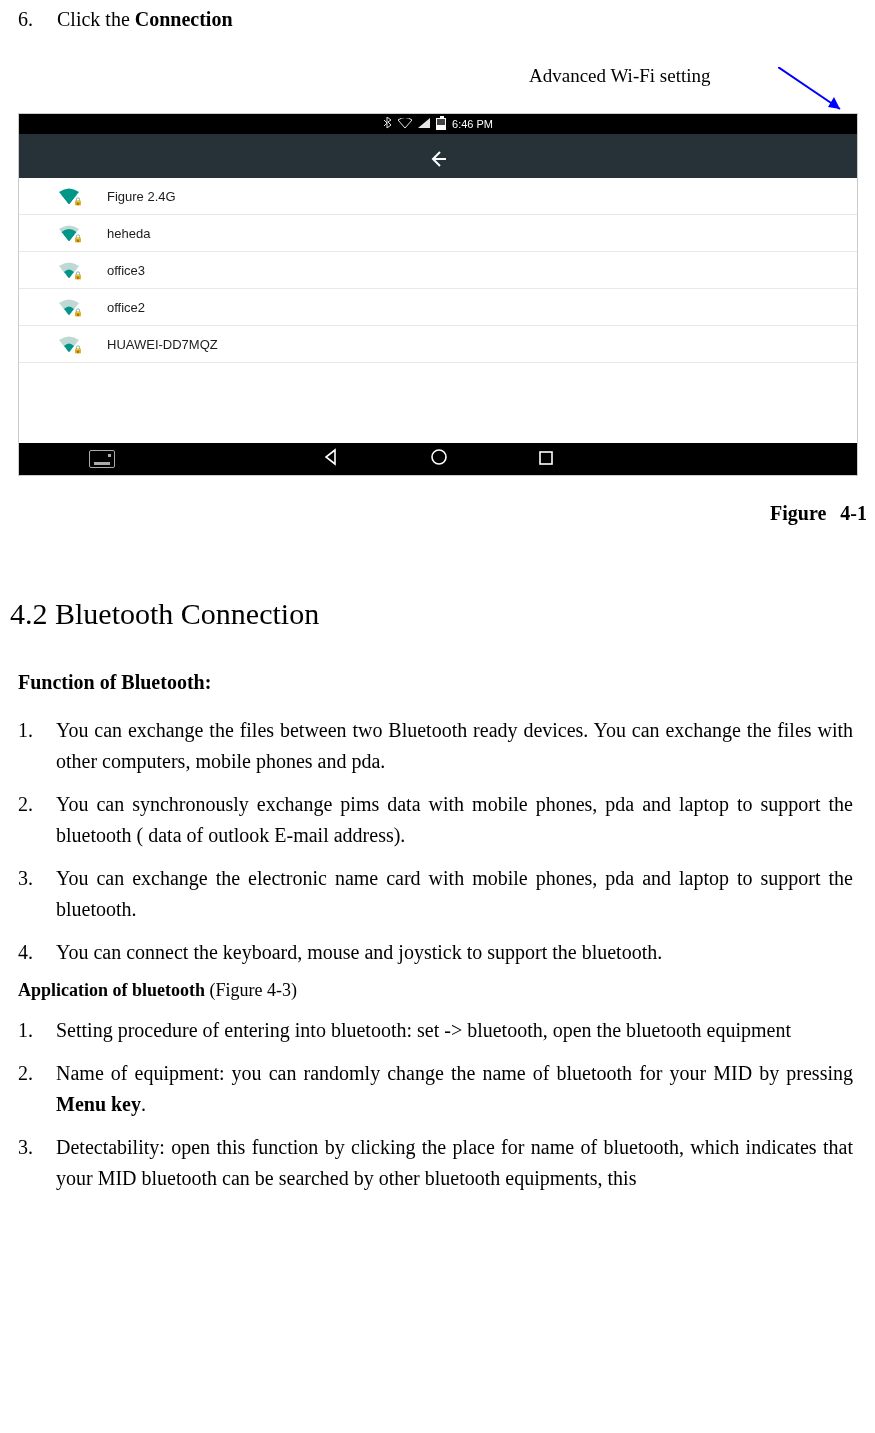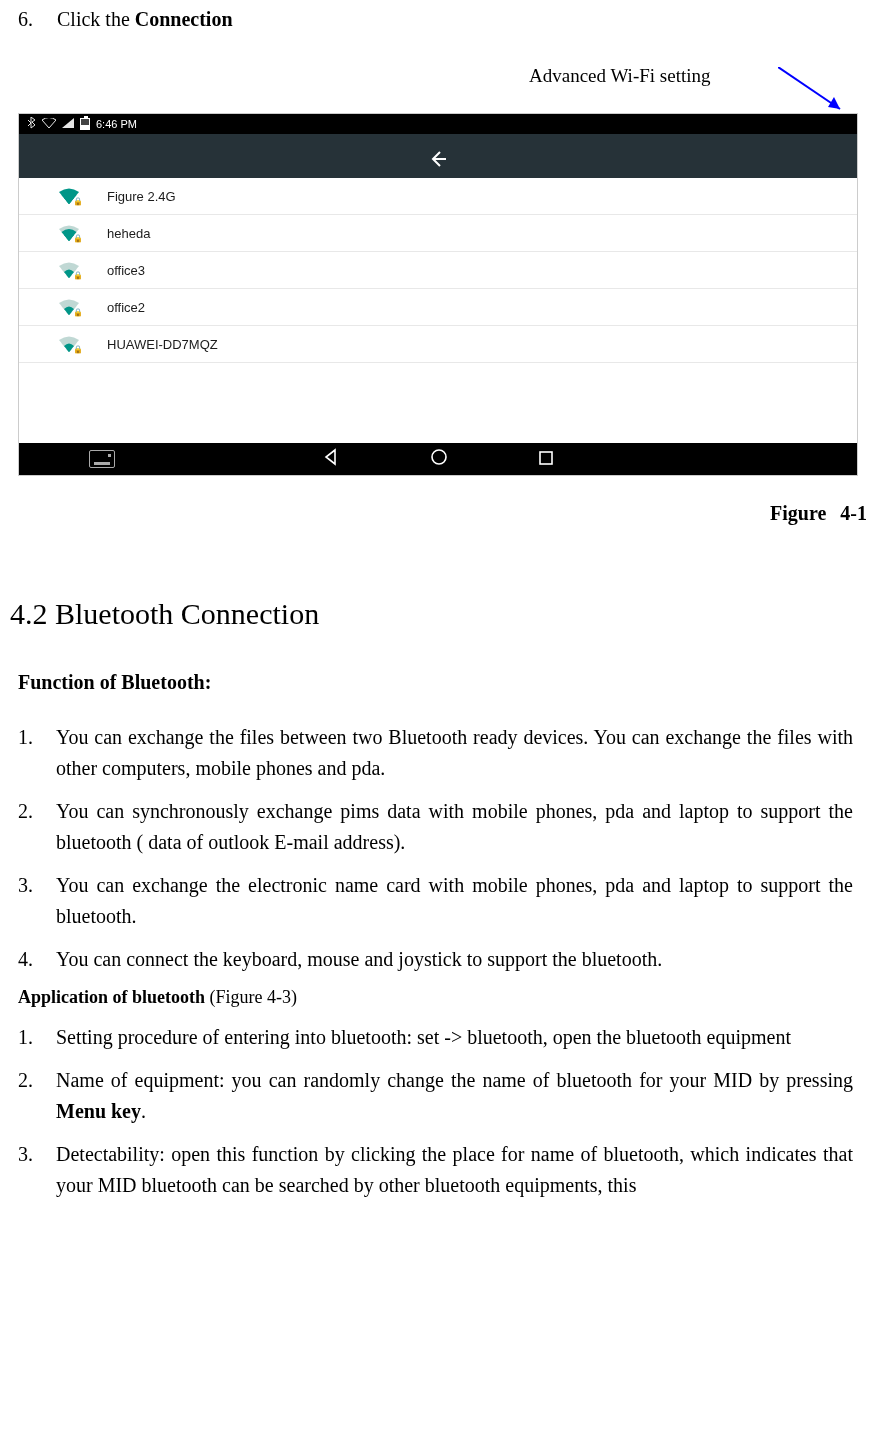--- a/index.html
+++ b/index.html
@@ -37,21 +37,21 @@
     border: 1px solid #ccc;
     background: #fff;
     width: 840px;
   }
   .statusbar {
     background: #000;
     color: #fff;
     height: 20px;
     display: flex;
     align-items: center;
-    justify-content: flex-start;
+    justify-content: center;
     padding: 0 8px;
     font-size: 11px;
     font-family: Arial, sans-serif;
     gap: 6px;
   }
   .statusbar .icon { opacity: 0.9; }
   .statusbar .battery {
     width: 10px; height: 12px;
     background: linear-gradient(to top, #fff 40%, #444 40%);
     border: 1px solid #fff;
@@ -165,21 +165,21 @@
 
   h2.section {
     font-weight: normal;
     font-size: 30px;
     margin: 72px 0 40px 2px;
   }
 
   .subhead {
     font-weight: bold;
     font-size: 20px;
-    margin: 10px 0 28px 10px;
+    margin: 10px 0 21px 10px;
   }
 
   ol.funclist, ol.applist {
     list-style: none;
     margin: 0 14px 0 10px;
     padding: 0;
   }
   ol.funclist li, ol.applist li {
     display: flex;
     margin-bottom: 12px;

